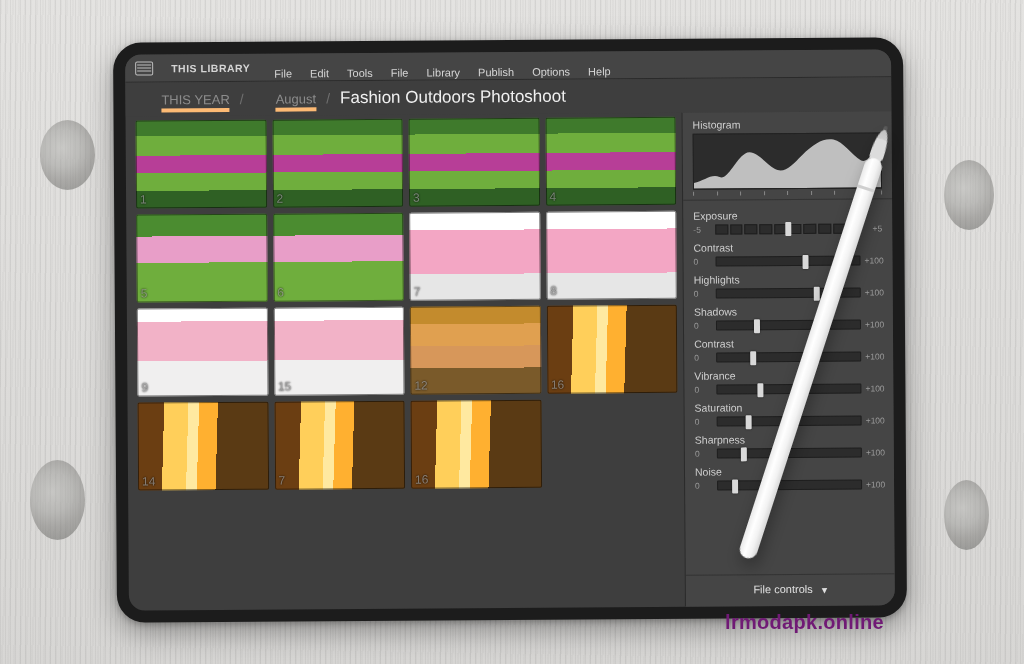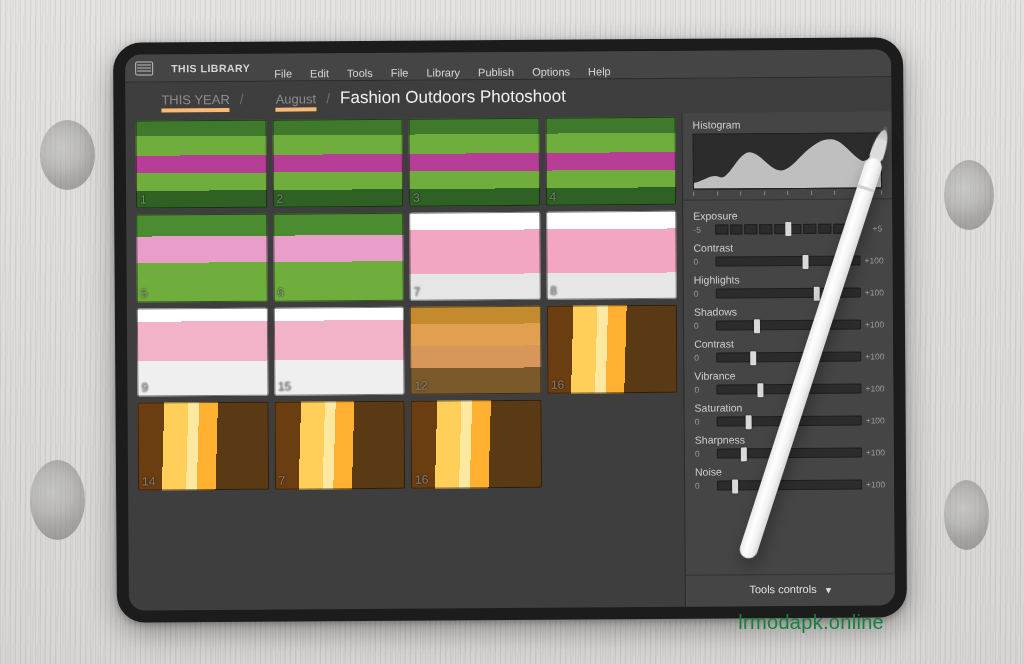--- a/index.html
+++ b/index.html
@@ -93,21 +93,21 @@
   .exposure-track {
     flex:1; height:10px; position:relative; display:flex; gap:2px;
   }
   .exposure-track .seg { flex:1; background:#2c2c2c; border:1px solid #1e1e1e;}
   .exposure-track .knob {
     position:absolute; top:-2px; width:6px; height:14px; background:#d9d9d9; border-radius:1px;
   }
   .more { text-align:center; padding:8px 0 10px; font-size:11px; color:#e0e0e0; cursor:pointer; border-top:1px solid #333;}
   .more .chev { display:inline-block; margin-left:6px; transform:translateY(1px);}
   
-  .watermark { position:absolute; right:140px; bottom:30px; font-size:20px; font-weight:400; color:#15803d; letter-spacing:0.3px;}
+  .watermark { position:absolute; right:140px; bottom:30px; font-size:20px; font-weight:700; color:#701a75; letter-spacing:0.3px;}
   
   .stylus {
     position:absolute; right:130px; top:130px; width:18px; height:480px;
     transform: rotate(18deg); transform-origin: top center;
     filter: drop-shadow(4px 8px 8px rgba(0,0,0,0.3));
   }
   .stylus .body {
     position:absolute; top:30px; left:0; width:18px; height:420px;
     background: linear-gradient(90deg,#e9e9e9 0%, #ffffff 35%, #f2f2f2 70%, #d7d7d7 100%);
     border-radius:9px;
@@ -334,21 +334,21 @@
               <span class="rng-min">0</span>
               <div class="slider">
                   <div class="knob" style="left:calc(12% - 3px)"></div>
                 </div>
               <span class="rng-max">+100</span>
             </div>
           </div>
         </div>
 
         <div class="more">
-          <span>Tools controls</span>
+          <span>File controls</span>
           <span class="chev">▾</span>
         </div>
       </div>
     </div>
   </div>
 </div>
 
 <div class="stylus">
   <div class="nib"></div>
   <div class="tip"></div>

